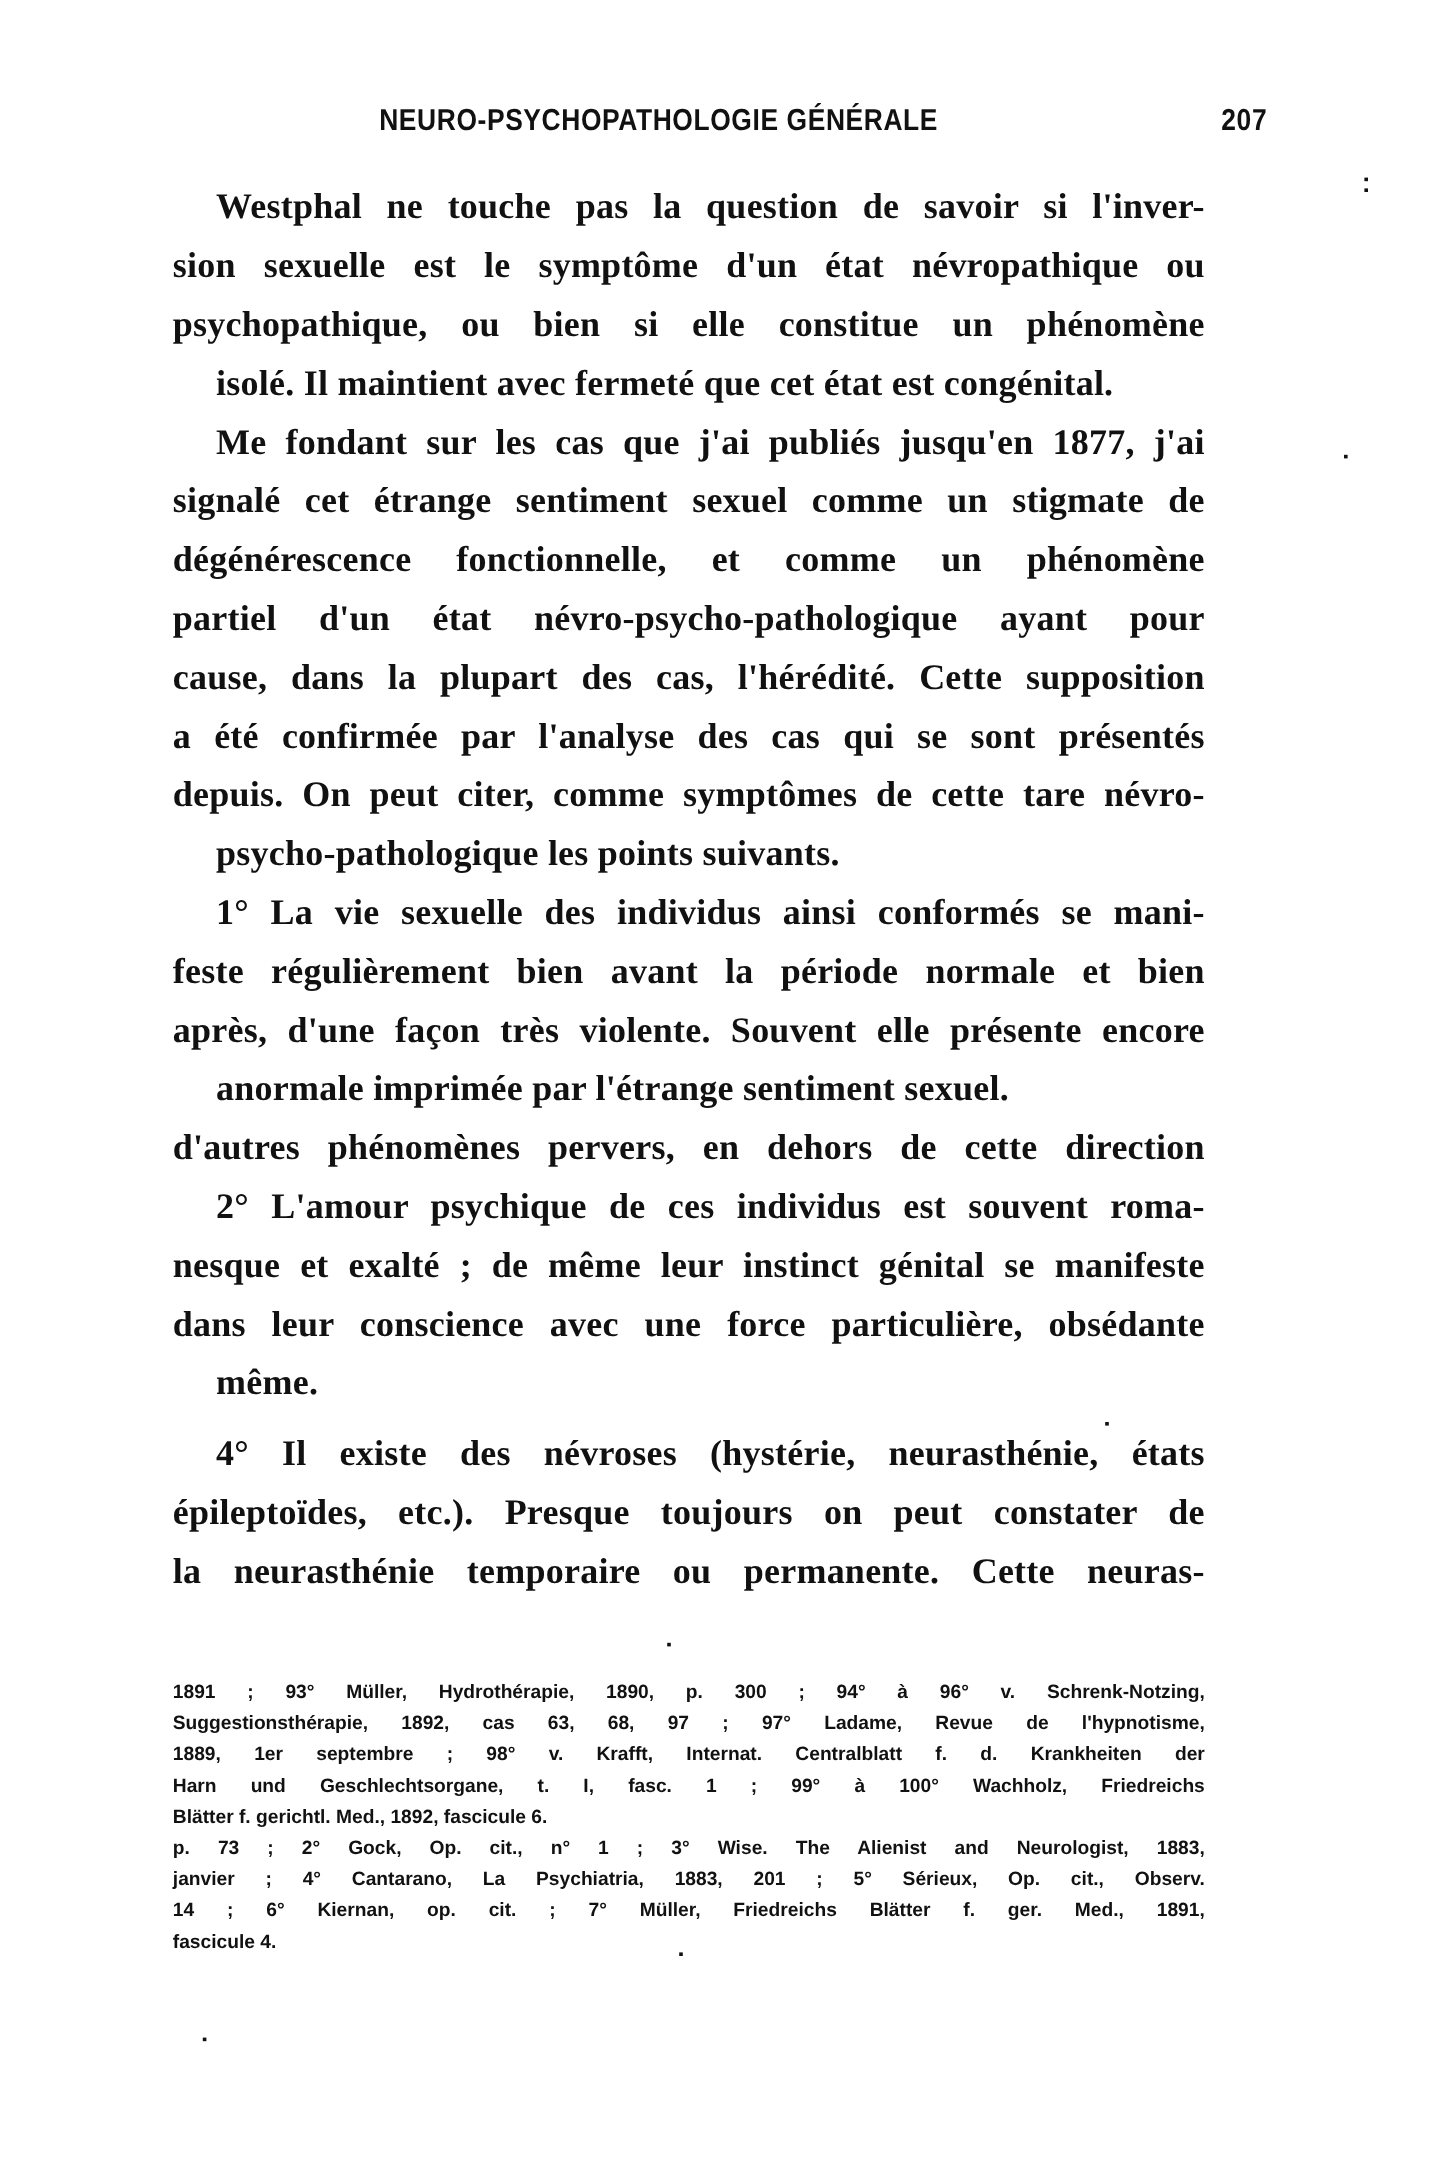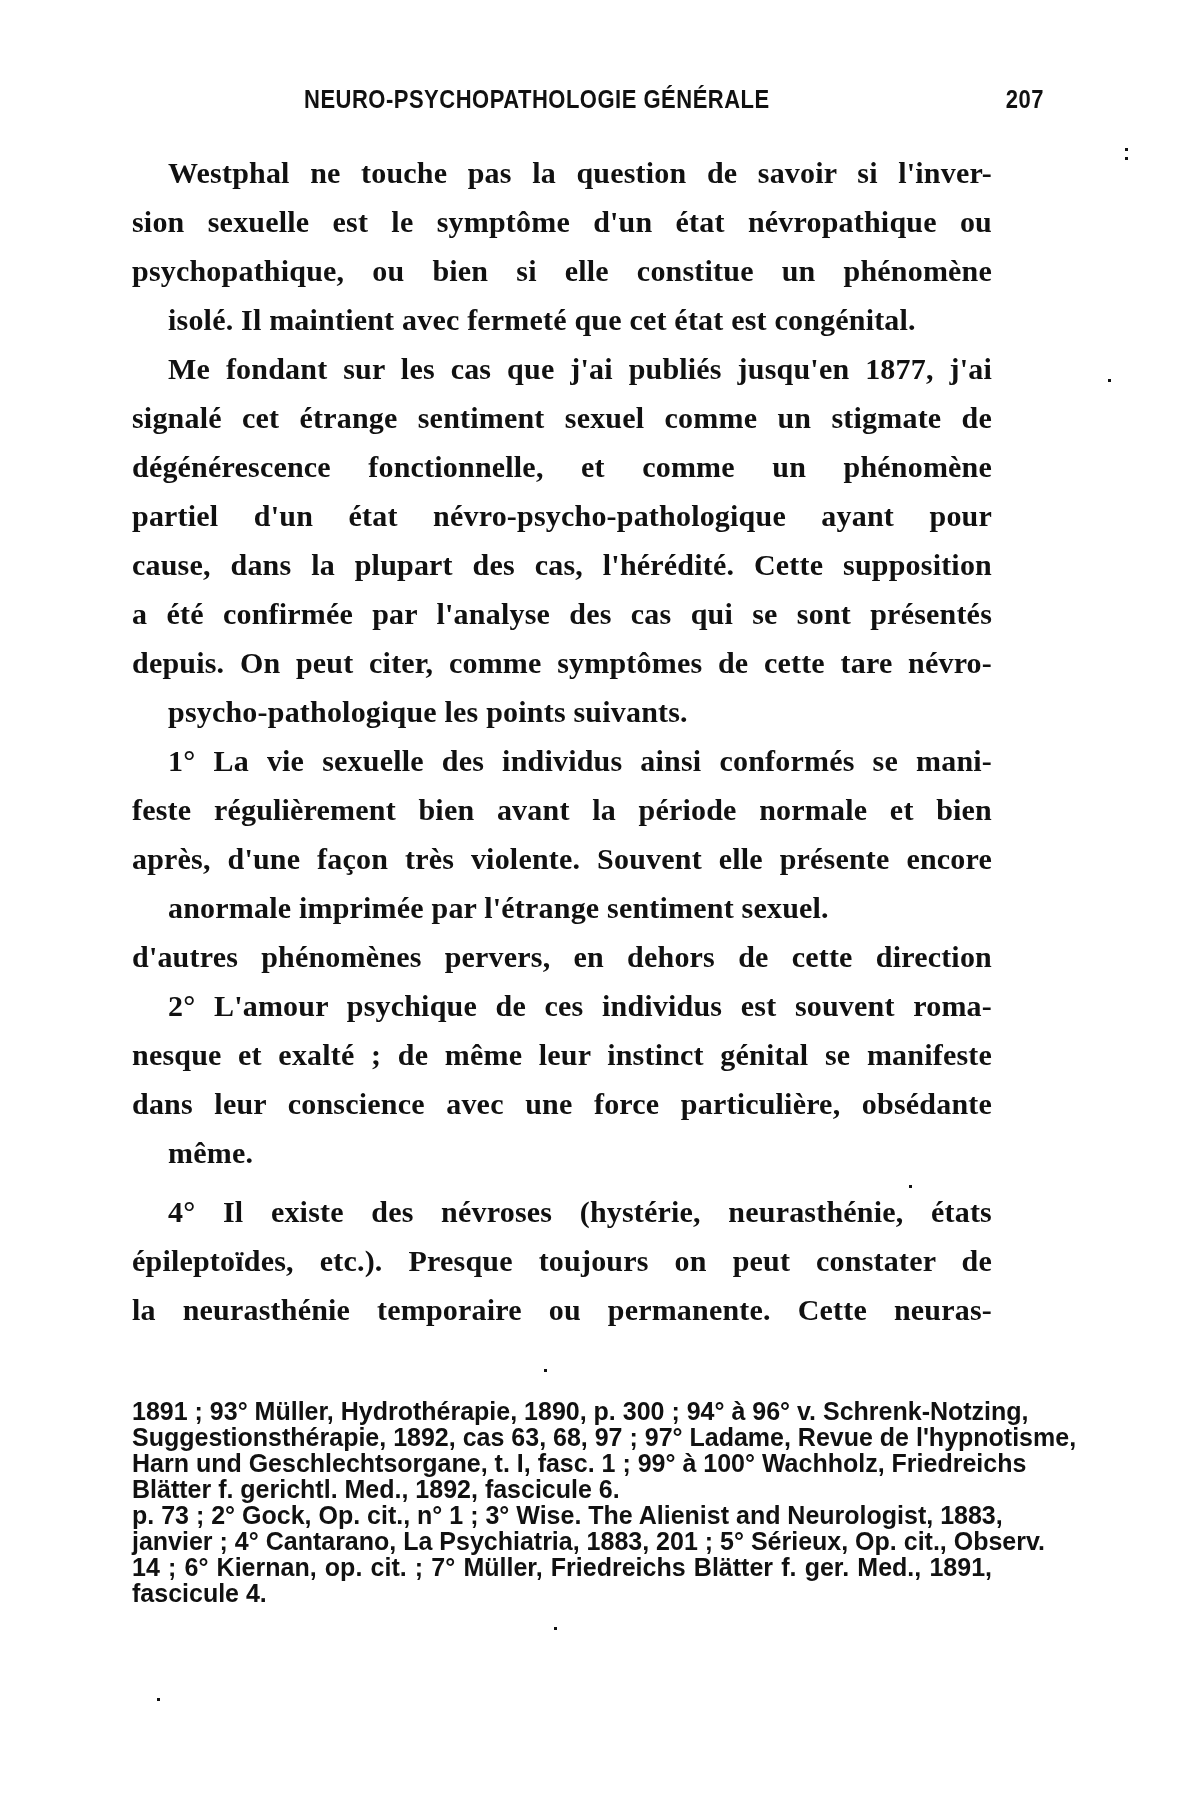--- a/index.html
+++ b/index.html
@@ -9,21 +9,21 @@
     }
     body {
       width: 1200px;
       height: 1800px;
       position: relative;
       overflow: hidden;
       color: #111111;
     }
     .page {
       position: absolute;
-      left: 4px; top: 0;
+      left: 16px; top: 0;
       width: 952px;
       height: 1800px;
       background: #ffffff;
     }
     .running-head {
       position: absolute;
       top: 88px;
       left: 300px;
       width: 740px;
       height: 40px;
@@ -73,21 +73,21 @@
     .para-gap {
       height: 10px;
     }
     .footnotes {
       position: absolute;
       top: 1398px;
       left: 128px;
       width: 860px;
       font-family: "Liberation Sans", sans-serif;
       font-weight: bold;
-      font-size: 25px;
+      font-size: 16px;
       line-height: 26px;
     }
     .fn-line {
       display: block;
       white-space: nowrap;
       text-align: justify;
       text-align-last: justify;
       height: 26px;
     }
     .fn-line.last { text-align-last: left; }
@@ -150,20 +150,21 @@
       <span class="line indent">4° Il existe des névroses (hystérie, neurasthénie, états</span>
       <span class="line">épileptoïdes, etc.). Presque toujours on peut constater de</span>
       <span class="line">la neurasthénie temporaire ou permanente. Cette neuras-</span>
     </div>
   </div>
 
   <div class="footnotes">
     <div>
       <span class="fn-line">1891 ; 93° Müller, Hydrothérapie, 1890, p. 300 ; 94° à 96° v. Schrenk-Notzing,</span>
       <span class="fn-line">Suggestionsthérapie, 1892, cas 63, 68, 97 ; 97° Ladame, Revue de l'hypnotisme,</span>
+      <span class="fn-line">1889, 1er septembre ; 98° v. Krafft, Internat. Centralblatt f. d. Krankheiten der</span>
       <span class="fn-line">Harn und Geschlechtsorgane, t. I, fasc. 1 ; 99° à 100° Wachholz, Friedreichs</span>
       <span class="fn-line last">Blätter f. gerichtl. Med., 1892, fascicule 6.</span>
     </div>
     <div>
       <span class="fn-line">p. 73 ; 2° Gock, Op. cit., n° 1 ; 3° Wise. The Alienist and Neurologist, 1883,</span>
       <span class="fn-line">janvier ; 4° Cantarano, La Psychiatria, 1883, 201 ; 5° Sérieux, Op. cit., Observ.</span>
       <span class="fn-line">14 ; 6° Kiernan, op. cit. ; 7° Müller, Friedreichs Blätter f. ger. Med., 1891,</span>
       <span class="fn-line last">fascicule 4.</span>
     </div>
   </div>

